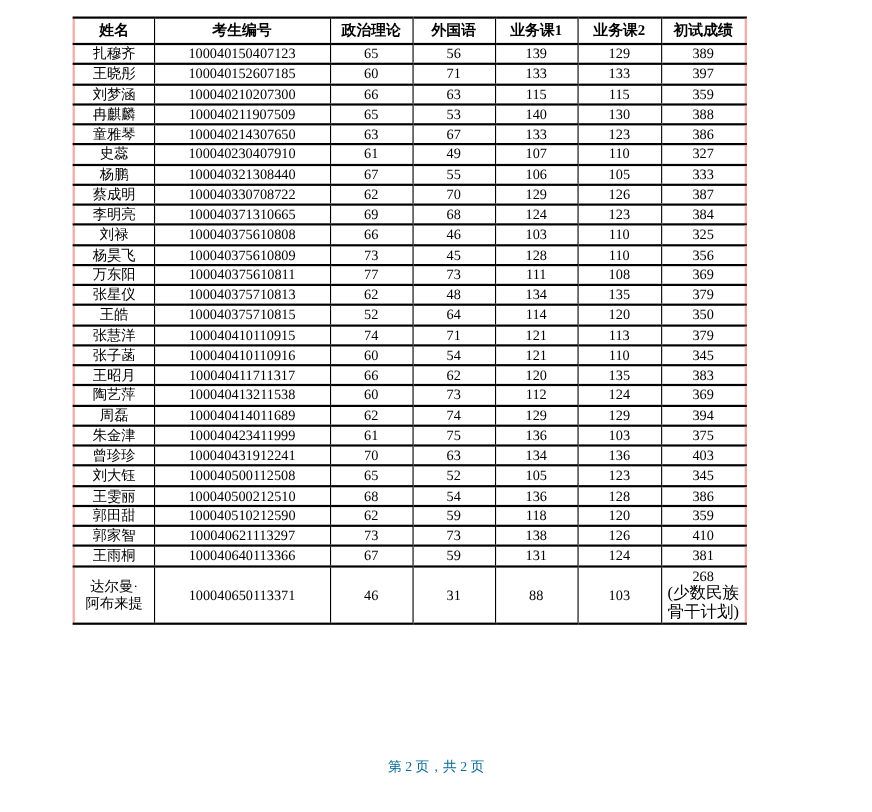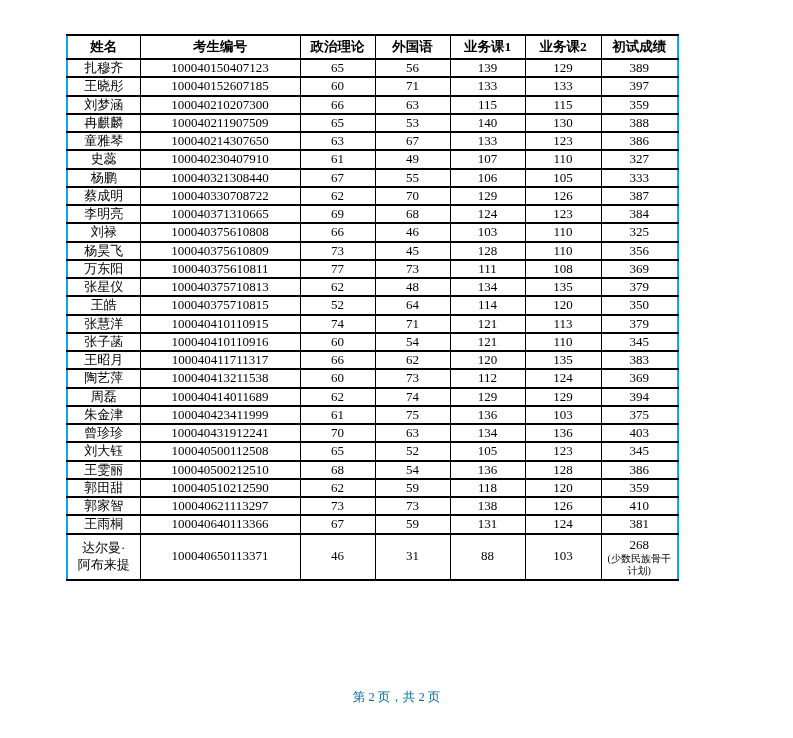--- a/index.html
+++ b/index.html
@@ -10,40 +10,39 @@
     color: #000000;
   }
   .page { position: relative; width: 793px; height: 738px; background: #ffffff; overflow: hidden; }
 
   table.score-table {
     position: absolute;
     left: 66px; top: 15px;
     width: 611px;
     border-collapse: collapse;
     table-layout: fixed;
-    border: 2px solid #0ea5e9;
-    margin-top: 19px;
+    border: 2px solid #fca5a5;
   }
   .score-table th, .score-table td {
     border-left: 1px solid #000000;
     border-right: 1px solid #000000;
     border-top: 2px solid #000000;
     border-bottom: 2px solid #000000;
     text-align: center;
     vertical-align: middle;
     padding: 0 2px;
     font-size: 13px;
     line-height: 1.25;
     overflow: hidden;
   }
   .score-table th { font-weight: bold; height: 22px; font-size: 13.5px; }
   .score-table tbody tr { height: 18px; }
   .score-table tbody tr.tall-row { height: 46px; }
   .col-name { white-space: pre-line; }
-  .total-note { font-size: 10px; line-height: 1.15; }
+  .total-note { font-size: 15px; line-height: 1.15; }
 
   .page-footer {
     position: absolute;
     left: 0; right: 0;
     top: 689px;
     text-align: center;
     font-size: 12.5px;
     color: #0369a1;
   }
 </style>

